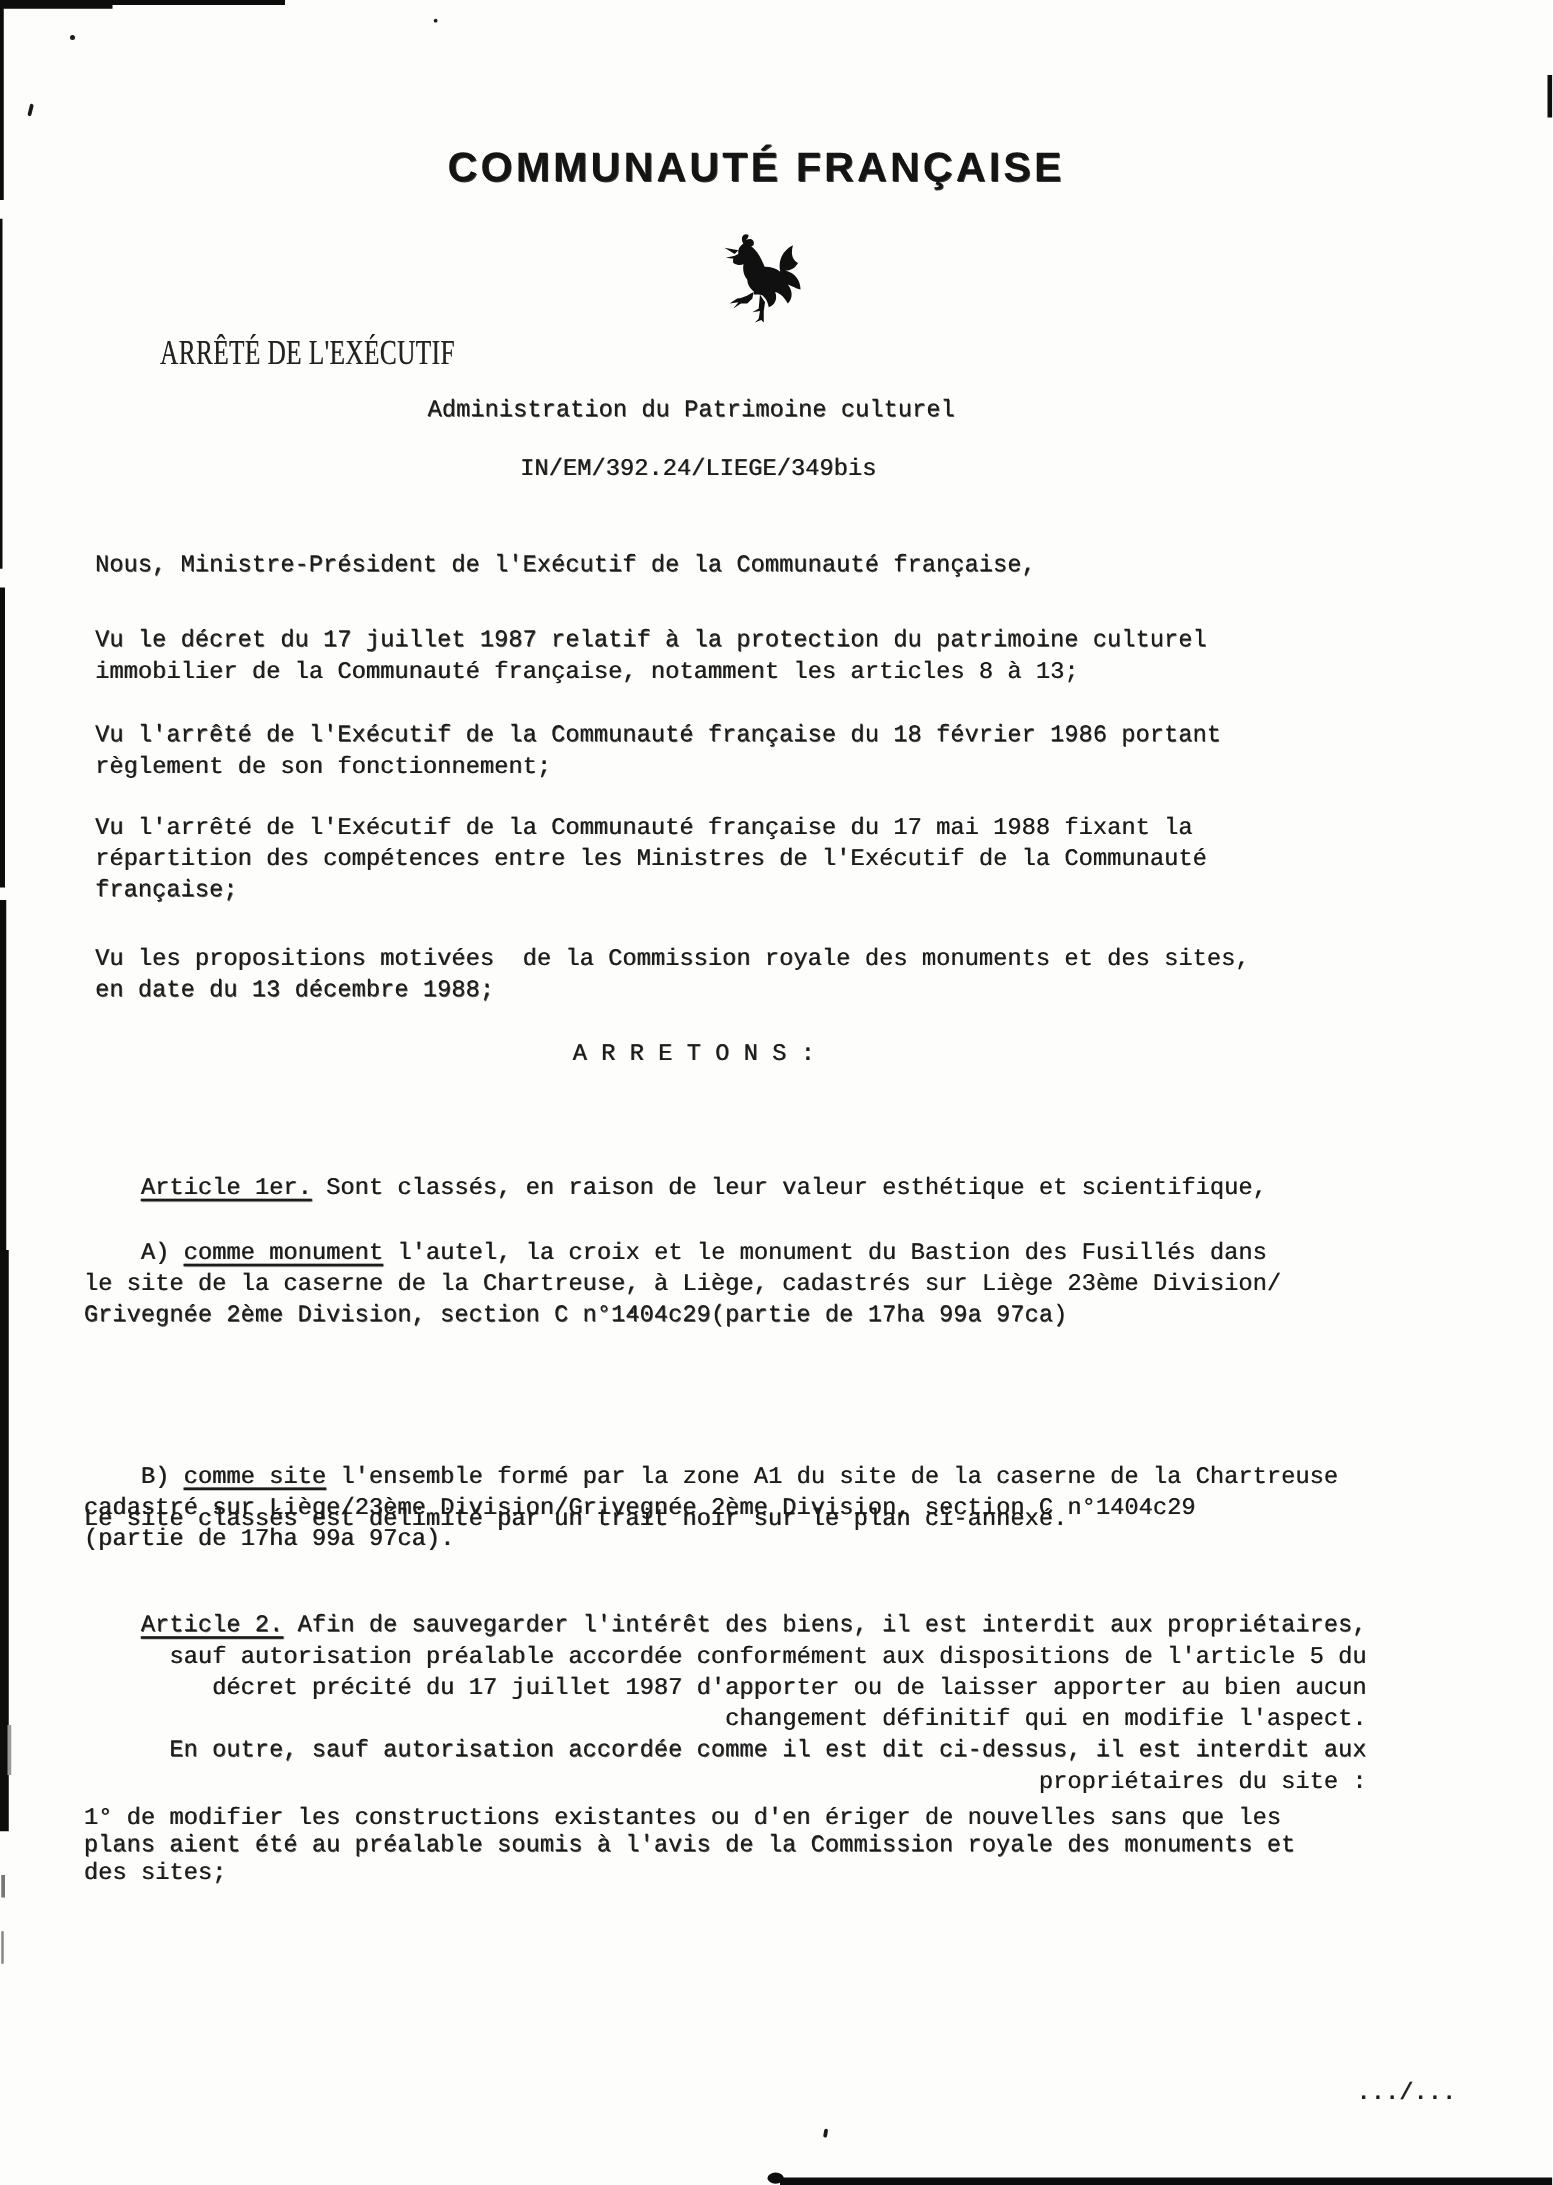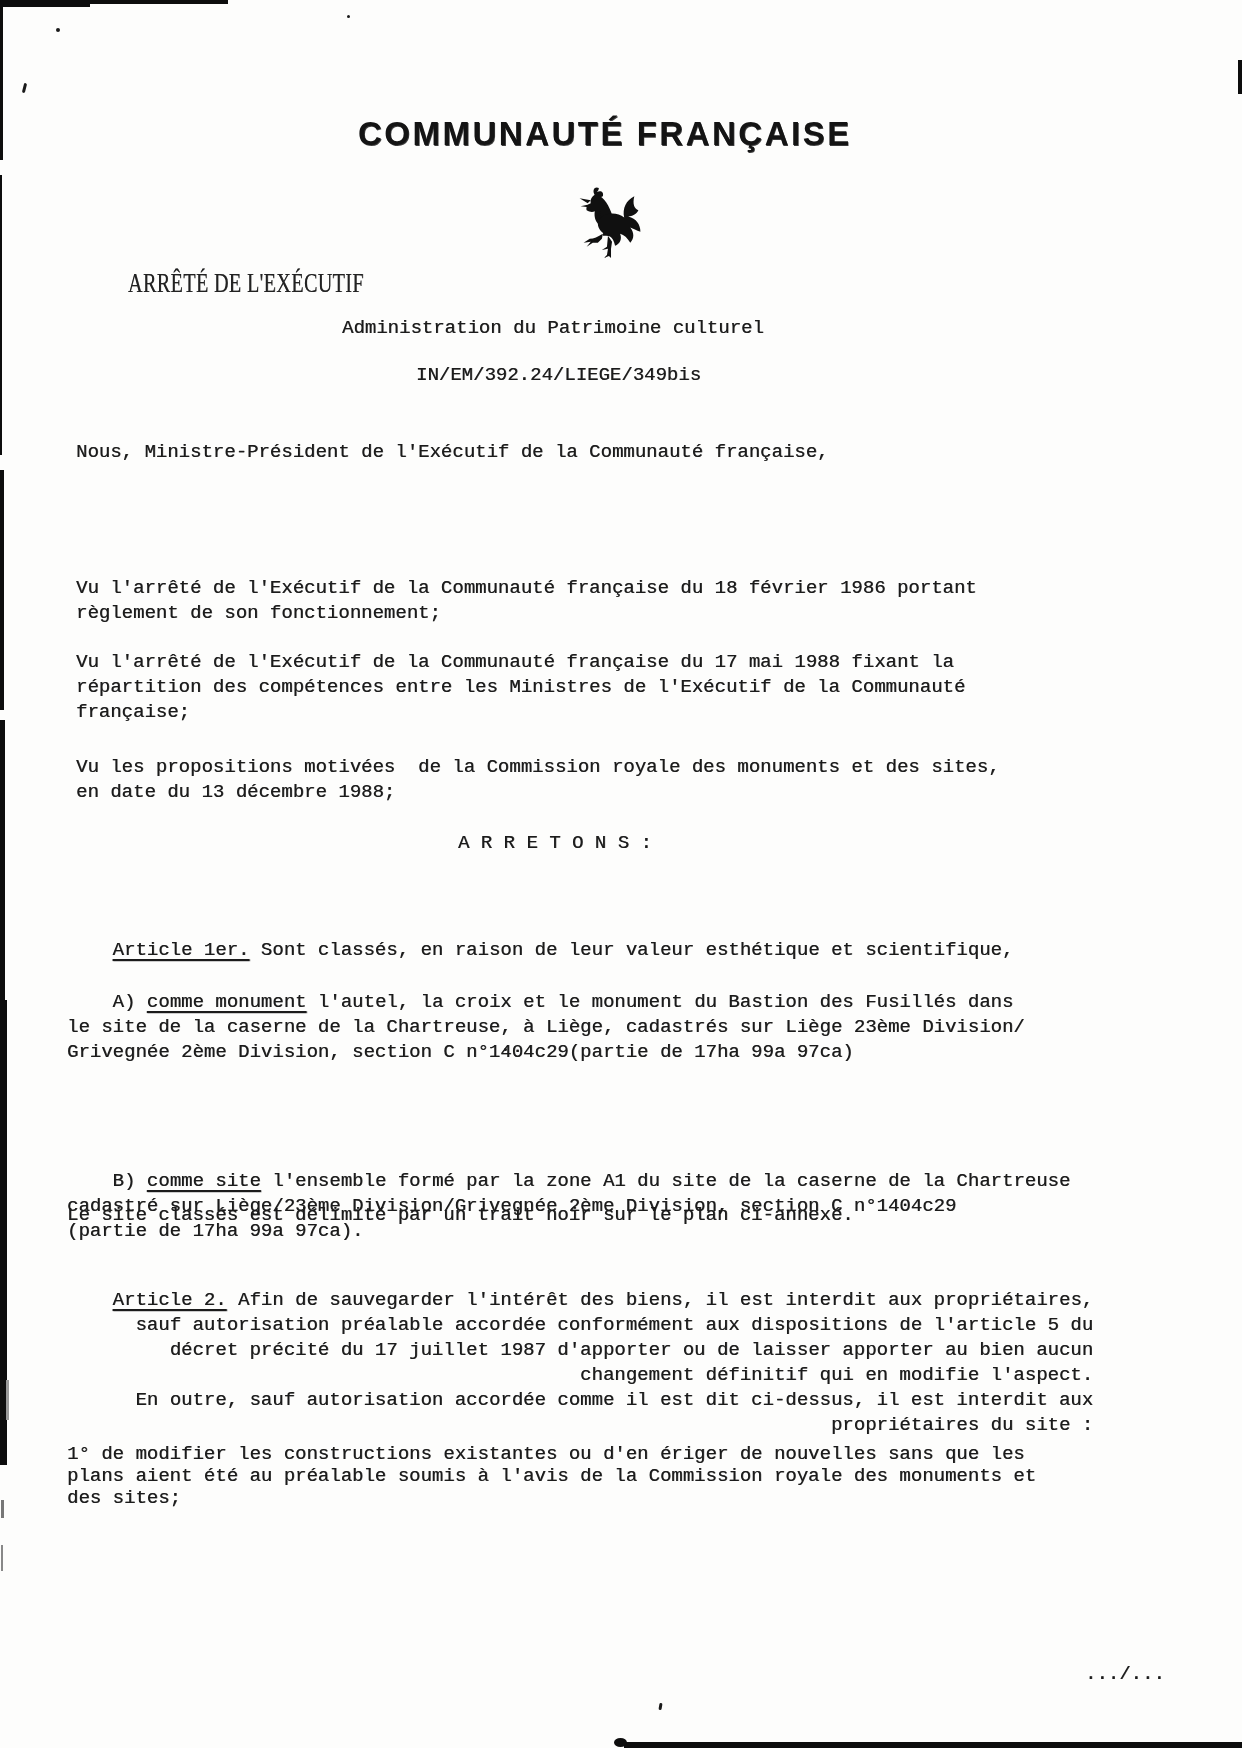--- a/index.html
+++ b/index.html
@@ -42,20 +42,22 @@
   </div>
 
   <div class="block doctype" style="left:128px;top:268px;">ARRÊTÉ DE L'EXÉCUTIF</div>
 
   <div class="block mono" style="left:342px;top:316px;">Administration du Patrimoine culturel</div>
 
   <div class="block mono" style="left:416px;top:363px;">IN/EM/392.24/LIEGE/349bis</div>
 
   <div class="block mono" style="left:76px;top:440px;">Nous, Ministre-Président de l'Exécutif de la Communauté française,</div>
 
+  <div class="block mono" style="left:76px;top:500px;">Vu le décret du 17 juillet 1987 relatif à la protection du patrimoine culturel
+immobilier de la Communauté française, notamment les articles 8 à 13;</div>
 
   <div class="block mono" style="left:76px;top:576px;">Vu l'arrêté de l'Exécutif de la Communauté française du 18 février 1986 portant
 règlement de son fonctionnement;</div>
 
   <div class="block mono" style="left:76px;top:650px;">Vu l'arrêté de l'Exécutif de la Communauté française du 17 mai 1988 fixant la
 répartition des compétences entre les Ministres de l'Exécutif de la Communauté
 française;</div>
 
   <div class="block mono" style="left:76px;top:755px;">Vu les propositions motivées  de la Commission royale des monuments et des sites,
 en date du 13 décembre 1988;</div>

